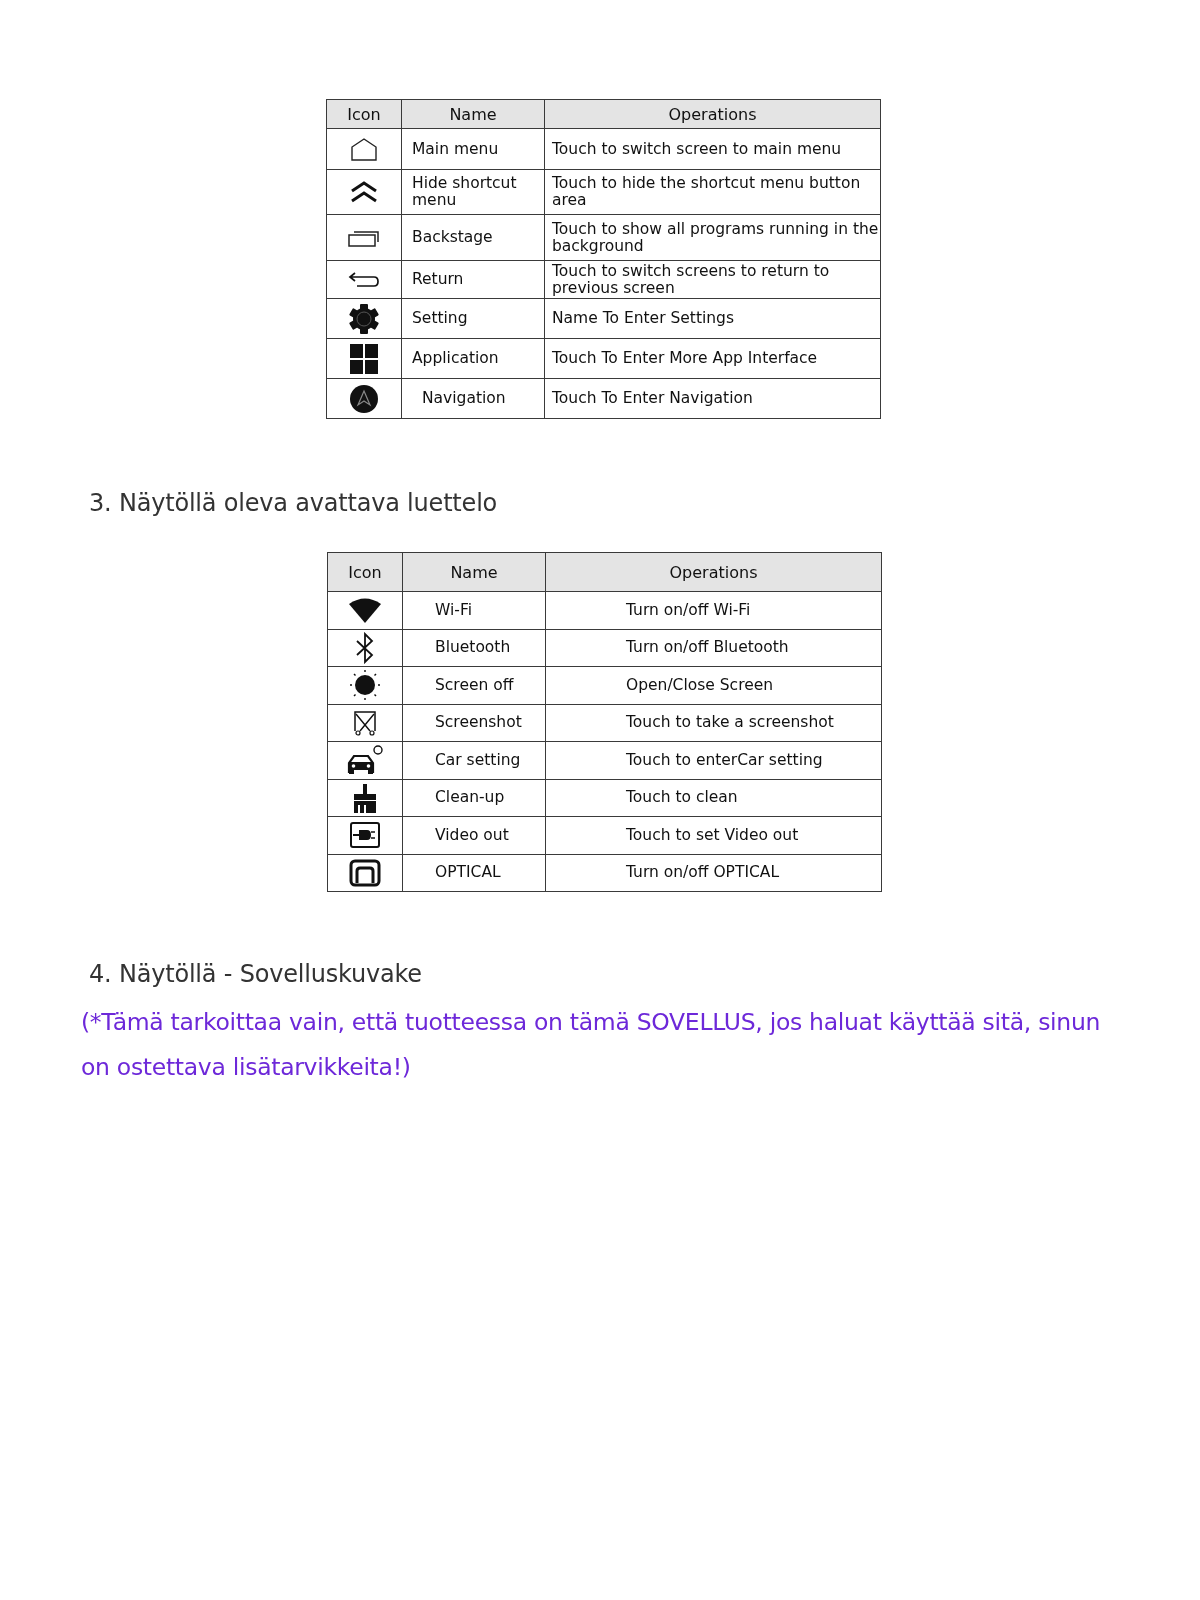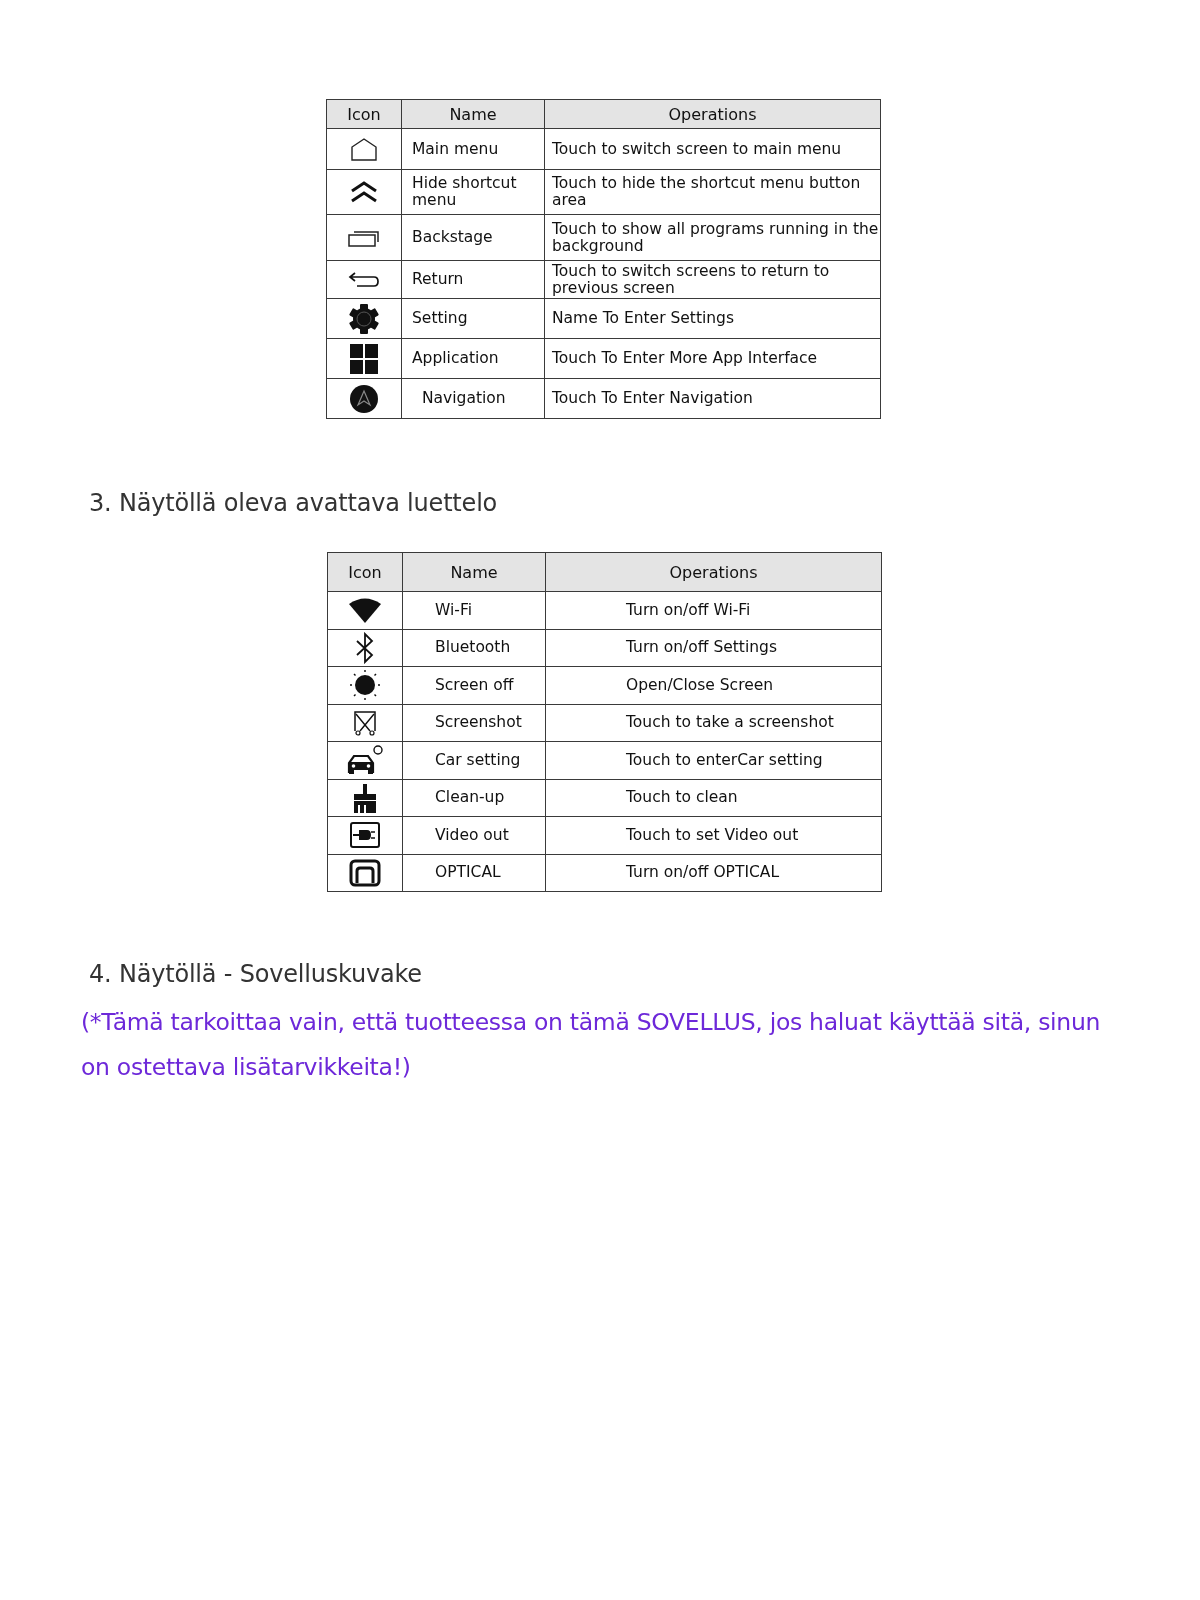--- a/index.html
+++ b/index.html
@@ -152,21 +152,21 @@
     <td class="name-cell">Wi-Fi</td>
     <td class="op-cell">Turn on/off Wi-Fi</td>
   </tr>
   <tr class="r">
     <td class="icon-cell">
           <svg width="24" height="32" viewBox="0 0 24 32">
             <path d="M4 9 L19 23 L12 30 V2 L19 9 L4 23" fill="none" stroke="#111" stroke-width="1.8"></path>
           </svg>
         </td>
     <td class="name-cell">Bluetooth</td>
-    <td class="op-cell">Turn on/off Settings</td>
+    <td class="op-cell">Turn on/off Bluetooth</td>
   </tr>
   <tr class="r">
     <td class="icon-cell">
           <svg width="34" height="32" viewBox="0 0 34 32">
             <circle cx="17" cy="16" r="10" fill="#111"></circle>
             <g stroke="#111" stroke-width="1.4">
               <line x1="17" y1="1" x2="17" y2="3"></line>
               <line x1="17" y1="29" x2="17" y2="31"></line>
               <line x1="2" y1="16" x2="4" y2="16"></line>
               <line x1="30" y1="16" x2="32" y2="16"></line>

